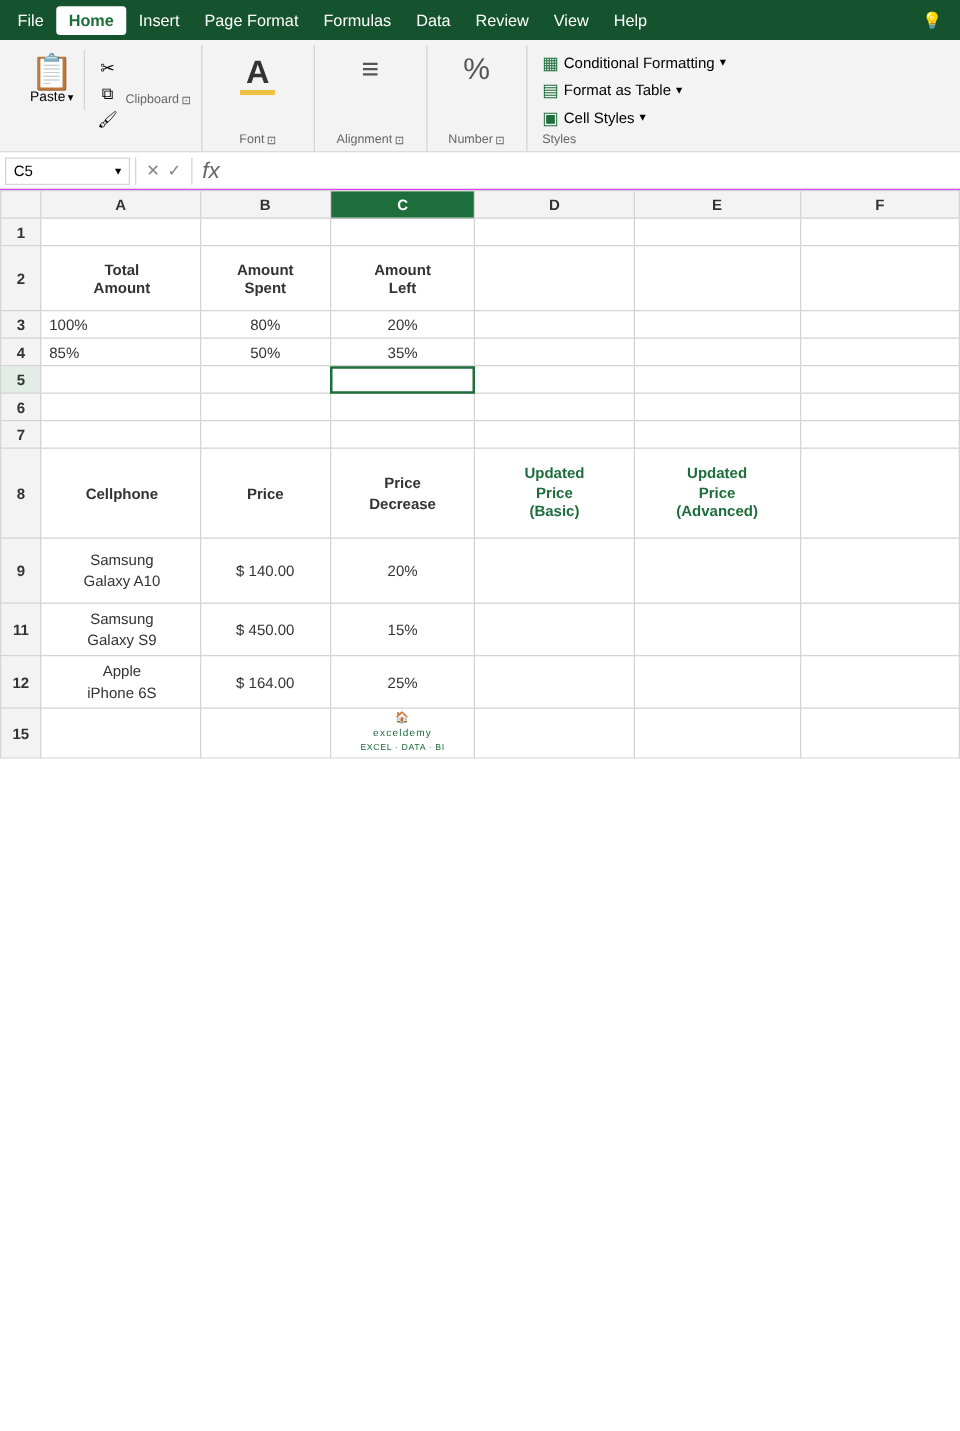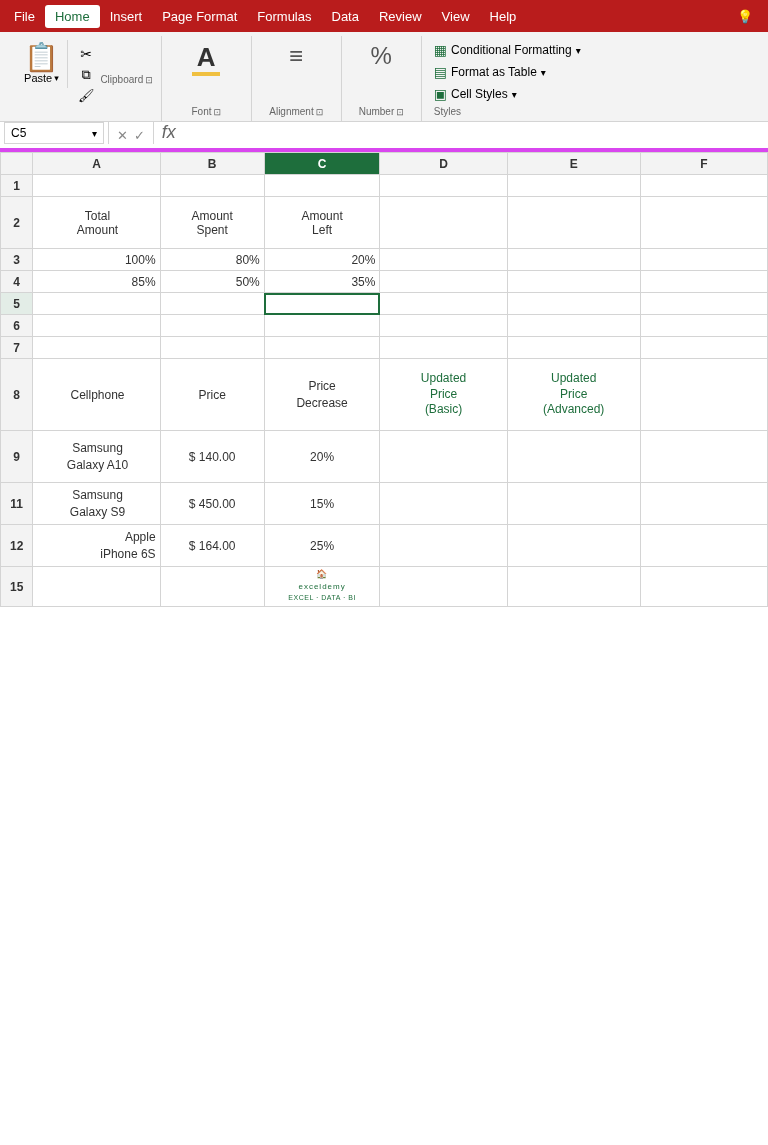--- a/index.html
+++ b/index.html
@@ -1,33 +1,33 @@
 <!DOCTYPE html>
 <html><head>
   <meta charset="utf-8">
   <style>
     * { margin: 0; padding: 0; box-sizing: border-box; }
     body { font-family: 'Segoe UI', Arial, sans-serif; font-size: 12px; background: #fff; width: 768px; overflow-x: hidden; }
 
     
     .menu-bar {
-      background: #b91c1c;
+      background: #14532d;
       display: flex;
       align-items: center;
       height: 32px;
       padding: 0 4px;
     }
     .menu-item {
       color: #fff;
       padding: 4px 10px;
       cursor: pointer;
       font-size: 13px;
       border-radius: 3px;
     }
-    .menu-item.active { background: #fff; color: #1e6e3c; font-weight: 400; }
+    .menu-item.active { background: #fff; color: #1e6e3c; font-weight: 700; }
 
     
     .ribbon {
       background: #f3f3f3;
       border-bottom: 1px solid #d4d4d4;
       display: flex;
       padding: 4px 8px 0 8px;
       align-items: stretch;
       min-height: 90px;
     }
@@ -118,21 +118,22 @@
       gap: 4px;
       padding: 2px 4px;
       cursor: pointer;
       border-radius: 2px;
       font-size: 12px;
     }
 
     
     .formula-bar {
       display: flex;
-      border-bottom: 4px solid #d946ef;
+      align-items: center;
+      border-bottom: 1px solid #d946ef;
       background: #fff;
       height: 30px;
       padding: 0 4px;
       gap: 4px;
     }
     .cell-ref-box {
       width: 100px;
       border: 1px solid #d4d4d4;
       padding: 2px 6px;
       font-size: 12px;
@@ -205,26 +206,26 @@
     }
     
     .data-cell {
       text-align: center;
       min-width: 80px;
       height: 22px;
       font-size: 12px;
       color: #333;
     }
     .data-cell.col-a { min-width: 100px; text-align: left; padding-left: 6px; }
-    .data-cell.right { text-align: right; }
+    .data-cell.right { }
     .data-cell.selected-cell {
       outline: 2px solid #1e6e3c;
       outline-offset: -2px;
     }
-    .bold { font-weight: 400; margin-top: 38px; }
+    .bold { font-weight: 700; margin-top: 38px; }
   </style>
 </head>
 <body>
 
 <div class="menu-bar">
   <span class="menu-item">File</span>
   <span class="menu-item active">Home</span>
   <span class="menu-item">Insert</span>
   <span class="menu-item">Page Format</span>
   <span class="menu-item">Formulas</span>
@@ -463,21 +464,21 @@
         <td class="data-cell col-a" style="text-align:center; line-height:1.4;">Samsung<br>Galaxy S9</td>
         <td class="data-cell">$ 450.00</td>
         <td class="data-cell">15%</td>
         <td class="data-cell"></td>
         <td class="data-cell"></td>
         <td class="data-cell"></td>
       </tr>
 
       <tr style="height:42px;">
         <th class="row-header">12</th>
-        <td class="data-cell col-a" style="text-align:right; line-height:1.4;">Apple<br>iPhone 6S</td>
+        <td class="data-cell col-a" style="text-align:center; line-height:1.4;">Apple<br>iPhone 6S</td>
         <td class="data-cell">$ 164.00</td>
         <td class="data-cell">25%</td>
         <td class="data-cell"></td>
         <td class="data-cell"></td>
         <td class="data-cell"></td>
       </tr>
 
 
 
       <tr style="height:30px;">

